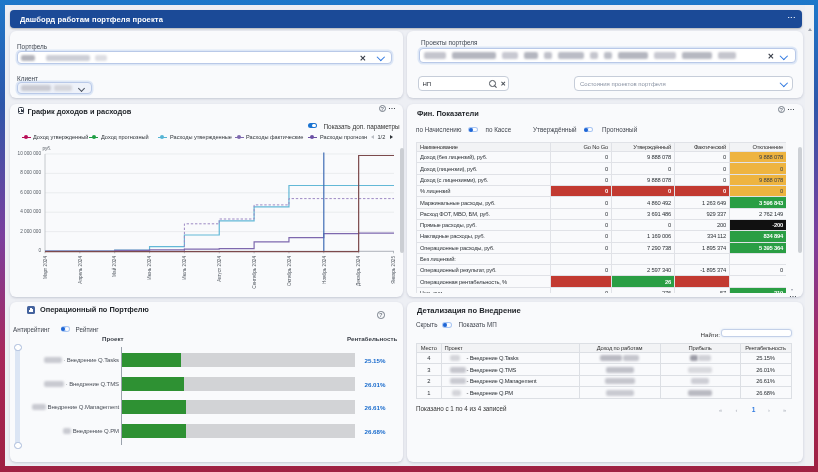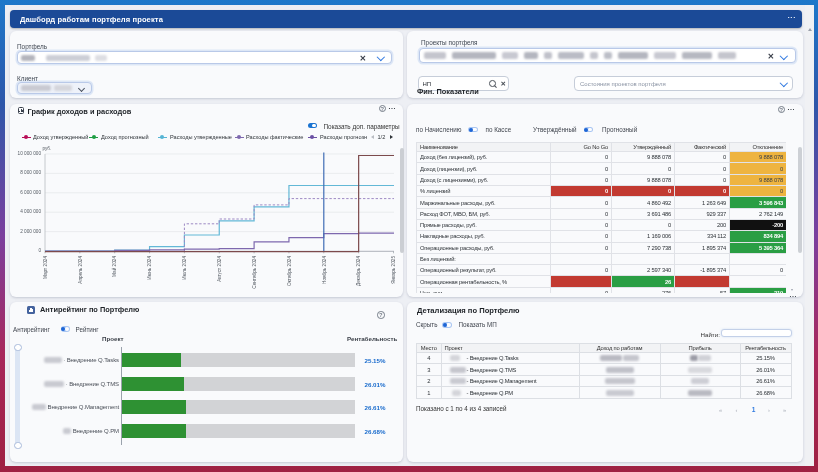--- a/index.html
+++ b/index.html
@@ -186,21 +186,21 @@
 <div class="ltxt" style="left:246px;">Расходы фактические</div>
 <div class="lline" style="left:307.7px;background:#6a4fa3;"></div>
 <div class="ldot" style="left:310.1px;background:#6a4fa3;"></div>
 <div class="ltxt" style="left:320px;">Расходы прогнозн</div>
 <div style="position:absolute;left:371px;top:134.6px;width:0;height:0;border-top:2.6px solid transparent;border-bottom:2.6px solid transparent;border-right:3.6px solid #b9bcc2;"></div>
 <div class="ltxt" style="left:377.5px;color:#2e3338;">1/2</div>
 <div style="position:absolute;left:389.5px;top:134.6px;width:0;height:0;border-top:2.6px solid transparent;border-bottom:2.6px solid transparent;border-left:3.6px solid #2e3338;"></div>
 <div style="position:absolute;left:400px;top:148px;width:4px;height:105px;background:#cbced3;border-radius:2px;"></div>
 
 <div class="panel" id="p4"></div>
-<div class="htxt" style="left:417px;top:87px;">Фин. Показатели</div>
+<div class="htxt" style="left:417px;top:109px;">Фин. Показатели</div>
 <div class="qic" style="left:777.5px;top:105.5px;">?</div>
 <div class="mdots" style="left:787.5px;top:103.5px;">...</div>
 <div class="stxt" style="left:416px;top:126px;font-size:6.3px;color:#40454e;">по Начислению</div>
 <div class="tgl2" style="left:468px;top:127px;">
     <b></b>
     <i></i>
   </div>
 <div class="stxt" style="left:485.5px;top:126px;font-size:6.3px;color:#40454e;">по Кассе</div>
 <div class="stxt" style="left:533px;top:126px;font-size:6.3px;color:#40454e;">Утверждённый</div>
 <div class="tgl2" style="left:583.5px;top:127px;">
@@ -321,21 +321,21 @@
 </div>
 <div style="position:absolute;left:798px;top:147px;width:4px;height:106px;background:#cdd0d5;border-radius:2px;"></div>
 <div class="mdots" style="left:789.5px;top:291px;color:#4a5058;">...</div>
 <div style="position:absolute;left:790.5px;top:288.5px;width:0;height:0;border-left:1.8px solid transparent;border-right:1.8px solid transparent;border-top:2.2px solid #9aa0ab;"></div>
 
 <div class="panel" id="p5"></div>
 <div style="position:absolute;left:27px;top:305.5px;width:8px;height:8px;background:#44639e;border-radius:1.5px;"></div>
 <div style="position:absolute;left:28.6px;top:309.5px;width:1.2px;height:2.6px;background:#fff;"></div>
 <div style="position:absolute;left:30.4px;top:307.5px;width:1.2px;height:4.6px;background:#fff;"></div>
 <div style="position:absolute;left:32.2px;top:308.5px;width:1.2px;height:3.6px;background:#fff;"></div>
-<div class="htxt" style="left:40px;top:305px;">Антирейтинг по Портфелю</div>
+<div class="htxt" style="left:40px;top:305px;">Операционный по Портфелю</div>
 <div class="qic" style="left:377px;top:311px;">?</div>
 <div class="stxt" style="left:13px;top:325.5px;font-size:6.3px;color:#40454e;">Антирейтинг</div>
 <div class="tgl2" style="left:60.5px;top:326.3px;">
     <b></b>
     <i></i>
   </div>
 <div class="stxt" style="left:75.5px;top:325.5px;font-size:6.3px;color:#40454e;">Рейтинг</div>
 <div class="stxt" style="left:102px;top:334.5px;font-size:6.2px;font-weight:bold;color:#3a3f47;">Проект</div>
 <div class="stxt" style="left:347px;top:334.5px;font-size:6.2px;font-weight:bold;color:#3a3f47;">Рентабельность</div>
 <div style="position:absolute;left:15px;top:345px;width:5px;height:103px;background:#dbe5f4;border-radius:2.5px;"></div>
@@ -361,21 +361,21 @@
 <div class="blbl" style="left:27px;top:356.5px;"><span class="ib" style="width:18px;background:#c9cad1;"></span> · Внедрение Q.Tasks</div>
 <div class="blbl" style="left:27px;top:380.5px;"><span class="ib" style="width:20px;background:#c9cad1;"></span> · Внедрение Q.TMS</div>
 <div class="blbl" style="left:27px;top:403.9px;"><span class="ib" style="width:14px;background:#c9cad1;"></span> Внедрение Q.Management</div>
 <div class="blbl" style="left:27px;top:427.9px;"><span class="ib" style="width:8px;background:#c9cad1;"></span> Внедрение Q.PM</div>
 <div class="pct" style="top:356.5px;">25.15%</div>
 <div class="pct" style="top:380.5px;">26.01%</div>
 <div class="pct" style="top:403.9px;">26.61%</div>
 <div class="pct" style="top:427.9px;">26.68%</div>
 
 <div class="panel" id="p6"></div>
-<div class="htxt" style="left:417px;top:306px;font-size:7.6px;">Детализация по Портфелю</div>
+<div class="htxt" style="left:417px;top:306px;font-size:7.6px;">Детализация по Внедрение</div>
 <div class="stxt" style="left:416px;top:321px;font-size:6.3px;color:#40454e;">Скрыть</div>
 <div class="tgl2" style="left:442px;top:322.3px;">
     <b></b>
     <i></i>
   </div>
 <div class="stxt" style="left:458.5px;top:321px;font-size:6.3px;color:#40454e;">Показать МП</div>
 <div class="stxt" style="left:700.5px;top:330.8px;font-size:6.2px;">Найти:</div>
 <div class="inp" style="left:721px;top:328.8px;width:70.5px;height:8.2px;border:1px solid #c3d0e8;box-shadow:0 0 2px rgba(170,195,235,.5);border-radius:3px;"></div>
 <div id="dettbl" style="position:absolute;left:416px;top:343.4px;width:374px;">
 <table>

